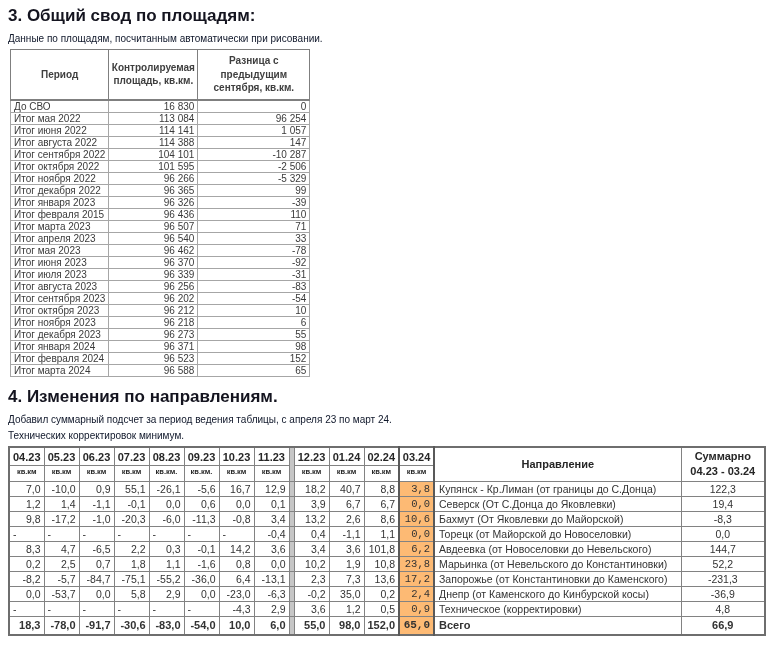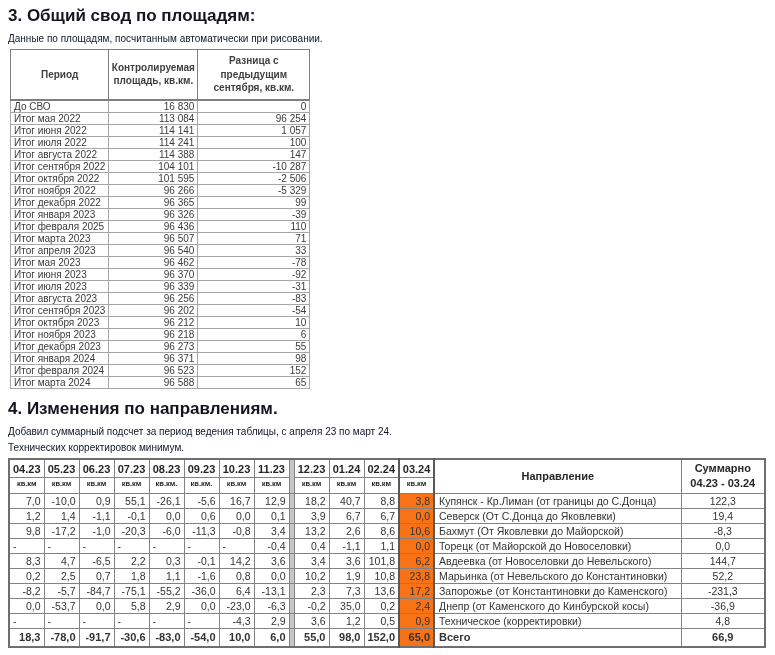--- a/index.html
+++ b/index.html
@@ -26,21 +26,21 @@
   #t2 th.mon  { font-size:11px; color:#262626; padding:2px 0 0 0; height:15px; }
   #t2 th.unit { font-size:7.5px; color:#262626; padding:0 0 3px 0; height:12px; }
   #t2 th.dir-h { font-size:11px; color:#262626; }
   #t2 th.sum-h { font-size:11px; color:#262626; line-height:1.35; }
   #t2 td.val { font-size:10.5px; color:#333; text-align:right; padding:0 3px; height:14px; line-height:14px; }
   #t2 td.dash { text-align:left; }
   #t2 td.dir { font-size:10.5px; color:#333; text-align:left; padding:0 4px; }
   #t2 td.sum { font-size:10.5px; color:#333; text-align:center; padding:0 4px;margin-top:48px; }
   #t2 .band  { background:#c6c6c6; padding:0; }
   #t2 .c03   { border-left:2px solid #595959; border-right:2px solid #595959; }
-  #t2 td.c03 { background:#f97316; }
+  #t2 td.c03 { background:#fdba74;font-family:Liberation Mono, monospace; }
   #t2 tr.total td { font-weight:bold; font-size:11px; height:17px; line-height:17px; border-top:1px solid #5a5a5a; }
   .neg { color:#ff0000; }
 </style>
 </head>
 <body>
 
 <div class="page">
 
   <div class="sec-heading">3. Общий свод по площадям:</div>
   <p class="body-text">Данные по площадям, посчитанным автоматически при рисовании.</p>
@@ -68,25 +68,20 @@
           <td>Итог мая 2022</td>
           <td class="num">113 084</td>
           <td class="num">96 254</td>
         </tr>
         <tr>
           <td>Итог июня 2022</td>
           <td class="num">114 141</td>
           <td class="num">1 057</td>
         </tr>
         <tr>
-          <td>Итог июля 2022</td>
-          <td class="num">114 241</td>
-          <td class="num">100</td>
-        </tr>
-        <tr>
           <td>Итог августа 2022</td>
           <td class="num">114 388</td>
           <td class="num">147</td>
         </tr>
         <tr>
           <td>Итог сентября 2022</td>
           <td class="num">104 101</td>
           <td class="num neg">-10 287</td>
         </tr>
         <tr>
@@ -103,21 +98,21 @@
           <td>Итог декабря 2022</td>
           <td class="num">96 365</td>
           <td class="num">99</td>
         </tr>
         <tr>
           <td>Итог января 2023</td>
           <td class="num">96 326</td>
           <td class="num neg">-39</td>
         </tr>
         <tr>
-          <td>Итог февраля 2025</td>
+          <td>Итог февраля 2015</td>
           <td class="num">96 436</td>
           <td class="num">110</td>
         </tr>
         <tr>
           <td>Итог марта 2023</td>
           <td class="num">96 507</td>
           <td class="num">71</td>
         </tr>
         <tr>
           <td>Итог апреля 2023</td>

